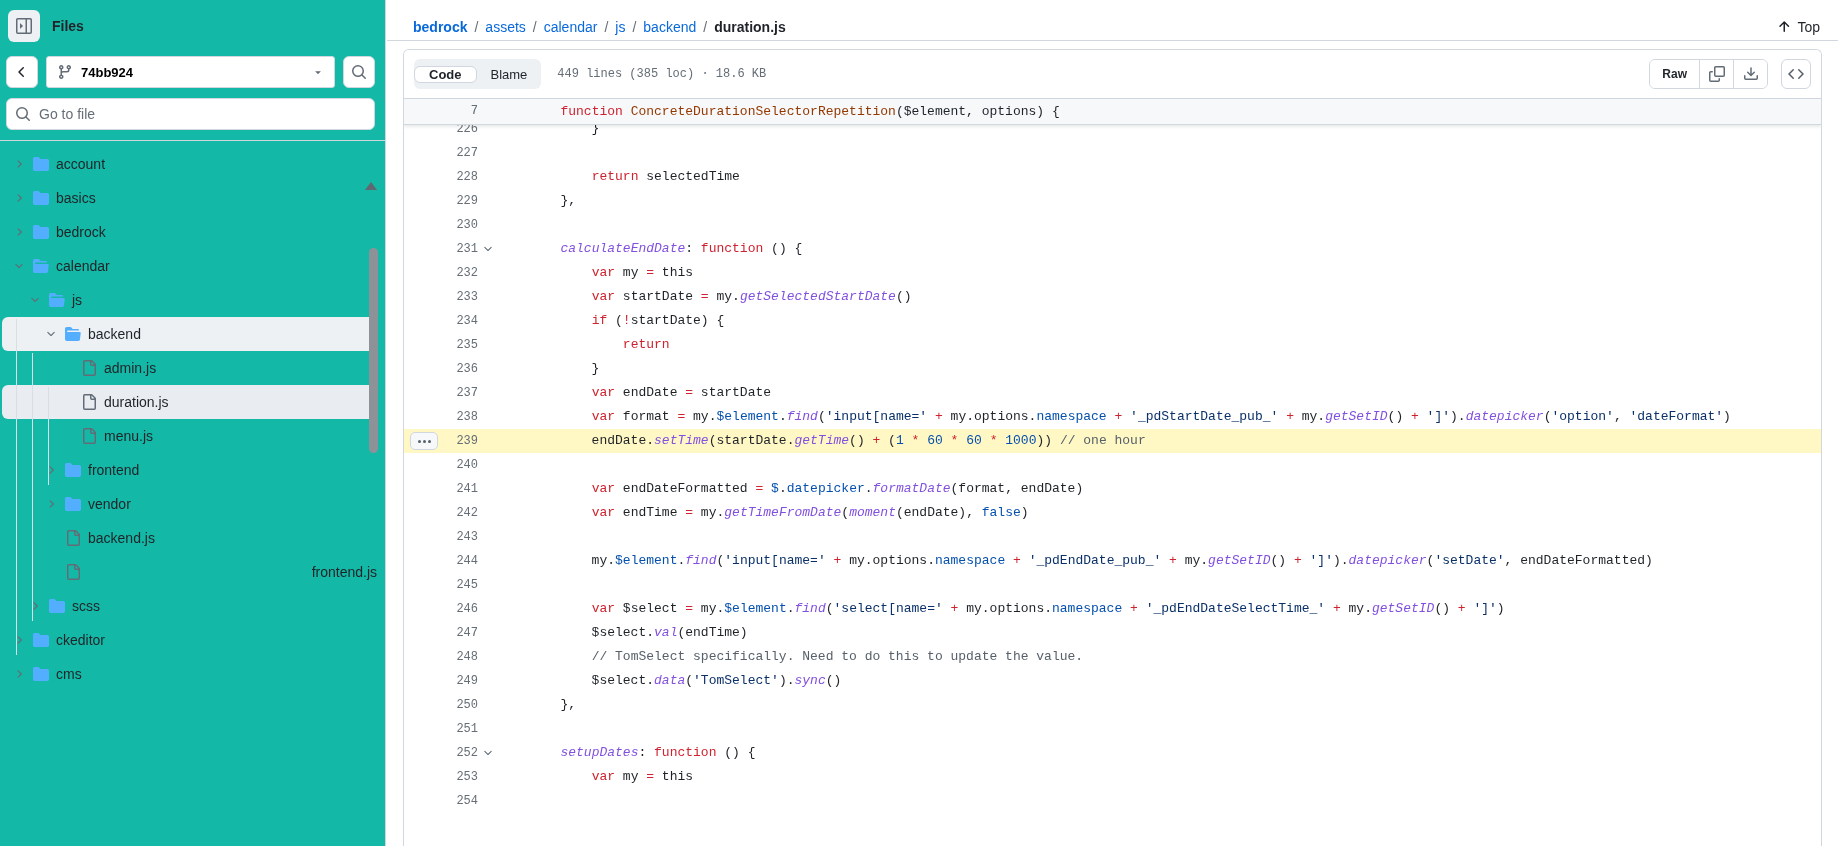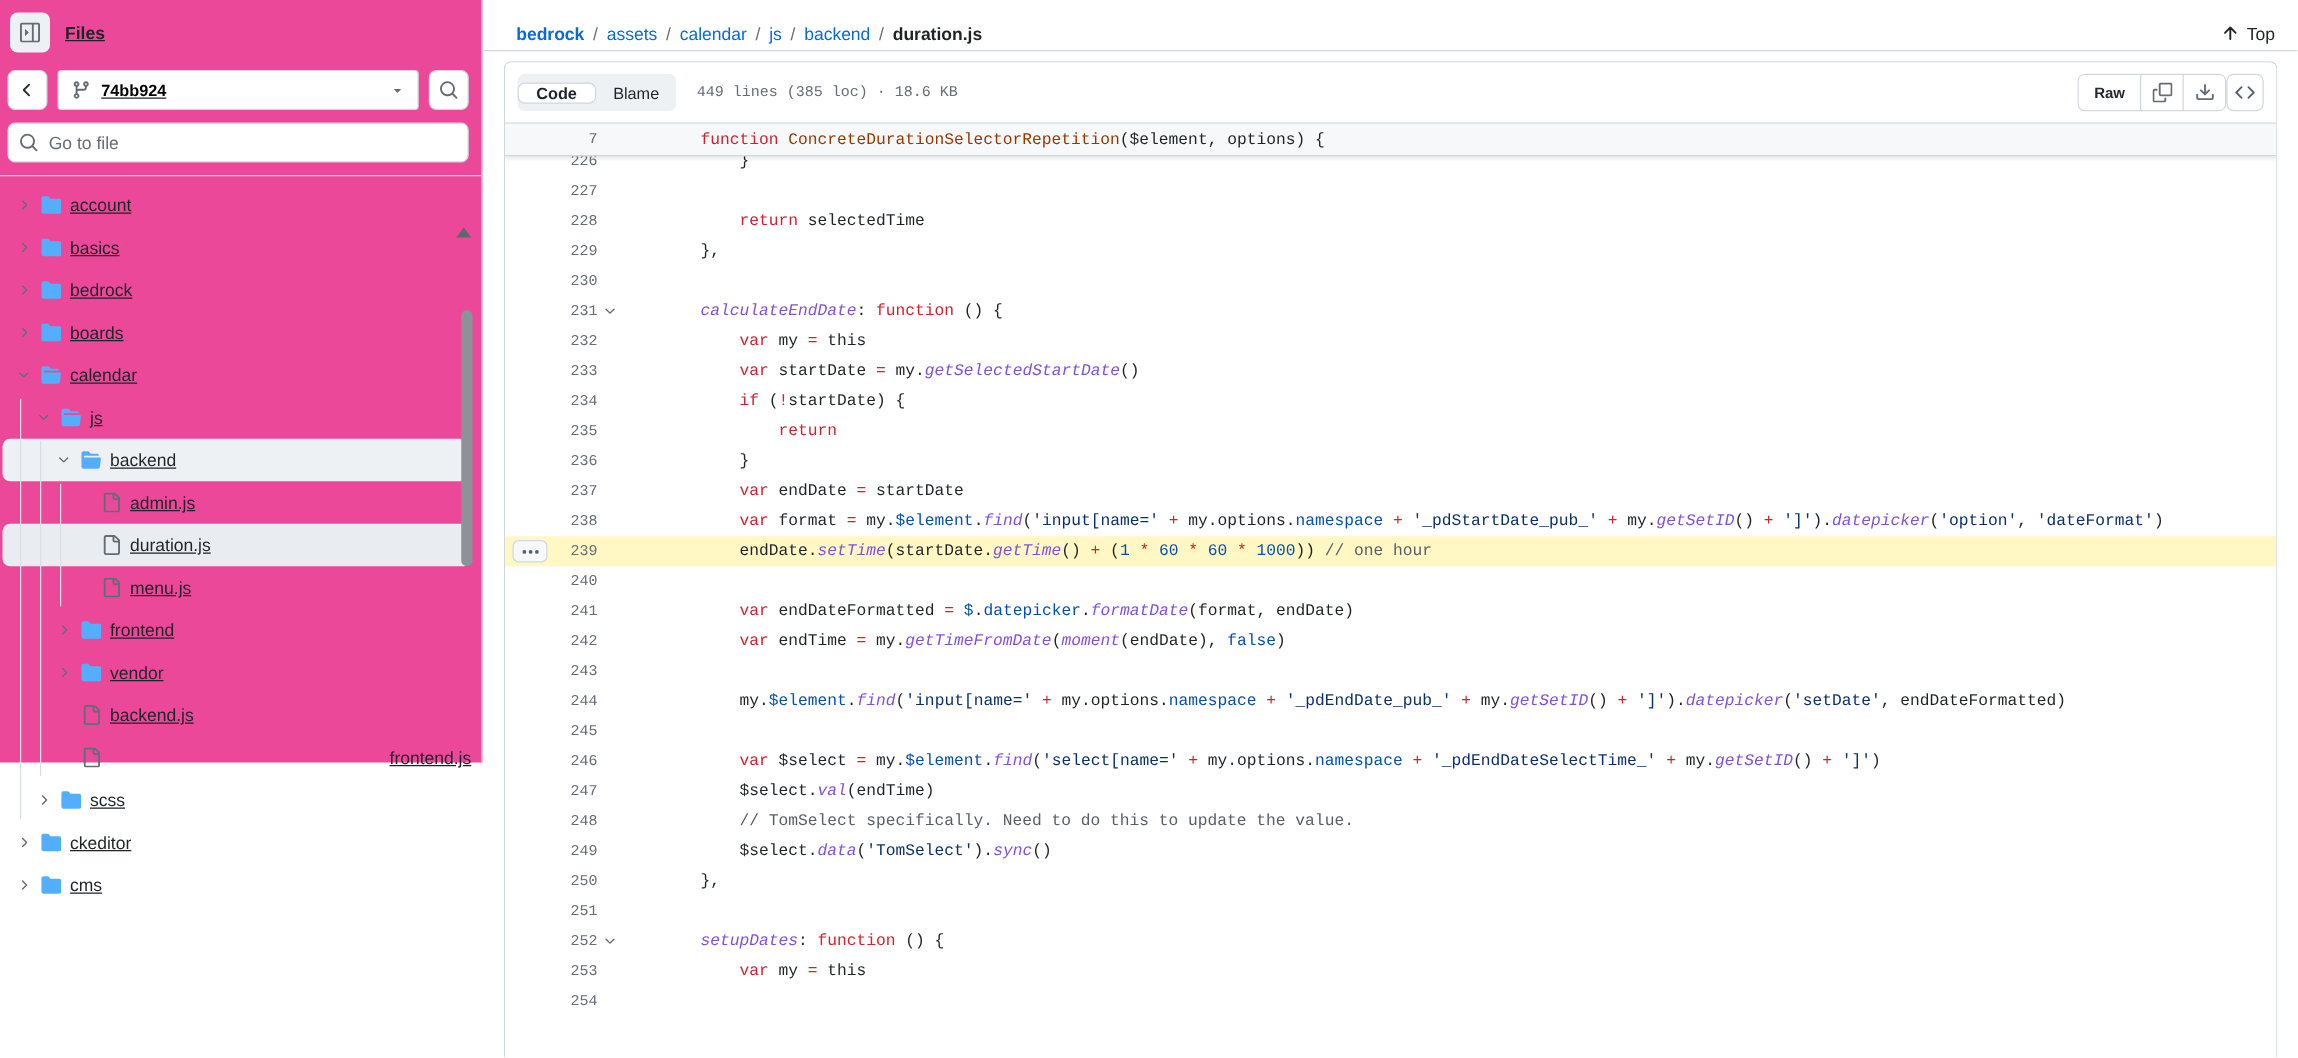--- a/index.html
+++ b/index.html
@@ -1,21 +1,21 @@
 <!DOCTYPE html>
 <html><head>
 <meta charset="utf-8">
 <style>
   * { margin:0; padding:0; box-sizing:border-box; }
   html,body { width:1838px; height:846px; overflow:hidden; background:#ffffff;
     font-family:"Liberation Sans", sans-serif; color:#1f2328; }
 
   
-  .sidebar { position:absolute; left:0; top:0; width:386px; height:610px;
-    border-right:1px solid #d0d7de; background:#ec4899;text-decoration:underline; }
+  .sidebar { position:absolute; left:0; top:0; width:386px; height:846px;
+    border-right:1px solid #d0d7de; background:#14b8a6; }
   .sb-head { display:flex; align-items:center; gap:12px; padding:10px 10px 8px 8px; }
   .sb-collapse { width:32px; height:32px; border:none; border-radius:6px; background:#eef1f4;
     display:flex; align-items:center; justify-content:center; cursor:pointer; }
   .sb-title { font-size:14px; font-weight:700; }
   .sb-row2 { display:flex; gap:8px; padding:6px 10px 6px 6px; align-items:center; }
   .btn-sq { width:32px; height:32px; flex:none; border:1px solid #d0d7de; border-radius:6px;
     background:#fff; display:flex; align-items:center; justify-content:center; cursor:pointer; }
   .branch-btn { flex:1; height:32px; border:1px solid #d0d7de; border-radius:3px; background:#fff;
     display:flex; align-items:center; gap:8px; padding:0 10px; cursor:pointer; }
   .branch-label { font-size:13px; font-weight:700; flex:1; text-align:left; }
@@ -55,21 +55,21 @@
   .blob-box { margin:8px 16px 0 16px; border:1px solid #d0d7de; border-bottom:none;
     border-radius:6px 6px 0 0; height:calc(846px - 49px); overflow:hidden; background:#fff; }
   .blob-head { height:49px; display:flex; align-items:center; padding:0 10px 0 10px;
     border-bottom:1px solid #d0d7de; background:#fff; }
   .segctl { display:flex; background:#eef1f4; border-radius:6px; height:30px; align-items:center; }
   .segctl .tab { border:none; background:transparent; border-radius:6px; padding:0 14px;
     font-size:13px; color:#1f2328; cursor:pointer; font-family:inherit; }
   .segctl .tab.on { background:#fff; border:1px solid #d0d7de; font-weight:700; }
   .file-info { margin-left:16px; font-family:"Liberation Mono", monospace; font-size:12px;
     color:#656d76; flex:1; }
-  .head-right { display:flex; align-items:center; gap:0;justify-content:center; }
+  .head-right { display:flex; align-items:center; gap:13px;justify-content:center; }
   .btn-group { display:flex; border:1px solid #d0d7de; border-radius:6px; overflow:hidden; height:30px; }
   .btn-group > * { background:#fff; border:none; display:flex; align-items:center; justify-content:center;
     cursor:pointer; }
   .btn-group > * + * { border-left:1px solid #d0d7de; }
   .raw-btn { padding:0 12px; font-size:12px; font-weight:700; color:#24292f; font-family:inherit; }
   .ico-btn { width:34px; }
   .sym-btn { width:30px; height:30px; border:1px solid #d0d7de; border-radius:6px; background:#fff;
     display:flex; align-items:center; justify-content:center; cursor:pointer; }
 
   
@@ -167,33 +167,20 @@
           <svg width="12" height="12" viewBox="0 0 16 16">
             <path fill="#636c76" d="M6.22 3.22a.75.75 0 0 1 1.06 0l4.25 4.25a.75.75 0 0 1 0 1.06l-4.25 4.25a.751.751 0 0 1-1.042-.018.751.751 0 0 1-.018-1.042L9.94 8 6.22 4.28a.75.75 0 0 1 0-1.06Z"></path>
           </svg>
         </span>
         <span class="ticon">
           <svg width="16" height="16" viewBox="0 0 16 16">
             <path fill="#54aeff" d="M1.75 1A1.75 1.75 0 0 0 0 2.75v10.5C0 14.216.784 15 1.75 15h12.5A1.75 1.75 0 0 0 16 13.25v-8.5A1.75 1.75 0 0 0 14.25 3H7.5a.25.25 0 0 1-.2-.1l-.9-1.2C6.07 1.26 5.55 1 5 1H1.75Z"></path>
           </svg>
         </span>
         <span>bedrock</span>
-      </div>
-      <div class="trow" style="padding-left: 10px;">
-        <span class="chev">
-          <svg width="12" height="12" viewBox="0 0 16 16">
-            <path fill="#636c76" d="M6.22 3.22a.75.75 0 0 1 1.06 0l4.25 4.25a.75.75 0 0 1 0 1.06l-4.25 4.25a.751.751 0 0 1-1.042-.018.751.751 0 0 1-.018-1.042L9.94 8 6.22 4.28a.75.75 0 0 1 0-1.06Z"></path>
-          </svg>
-        </span>
-        <span class="ticon">
-          <svg width="16" height="16" viewBox="0 0 16 16">
-            <path fill="#54aeff" d="M1.75 1A1.75 1.75 0 0 0 0 2.75v10.5C0 14.216.784 15 1.75 15h12.5A1.75 1.75 0 0 0 16 13.25v-8.5A1.75 1.75 0 0 0 14.25 3H7.5a.25.25 0 0 1-.2-.1l-.9-1.2C6.07 1.26 5.55 1 5 1H1.75Z"></path>
-          </svg>
-        </span>
-        <span>boards</span>
       </div>
       <div class="trow" style="padding-left: 10px;">
         <span class="chev">
           <svg width="12" height="12" viewBox="0 0 16 16">
             <path fill="#636c76" d="M12.78 5.22a.749.749 0 0 1 0 1.06l-4.25 4.25a.749.749 0 0 1-1.06 0L3.22 6.28a.749.749 0 1 1 1.06-1.06L8 8.939l3.72-3.719a.749.749 0 0 1 1.06 0Z"></path>
           </svg>
         </span>
         <span class="ticon">
           <svg width="16" height="16" viewBox="0 0 16 16">
             <path fill="#54aeff" d="M.513 1.513A1.75 1.75 0 0 1 1.75 1h3.5c.55 0 1.07.26 1.4.7l.9 1.2a.25.25 0 0 0 .2.1H13a1 1 0 0 1 1 1v.5H2.75a.75.75 0 0 0 0 1.5h11.978a1 1 0 0 1 .994 1.117L15 13.25A1.75 1.75 0 0 1 13.25 15H1.75A1.75 1.75 0 0 1 0 13.25V2.75c0-.464.184-.91.513-1.237Z"></path>

